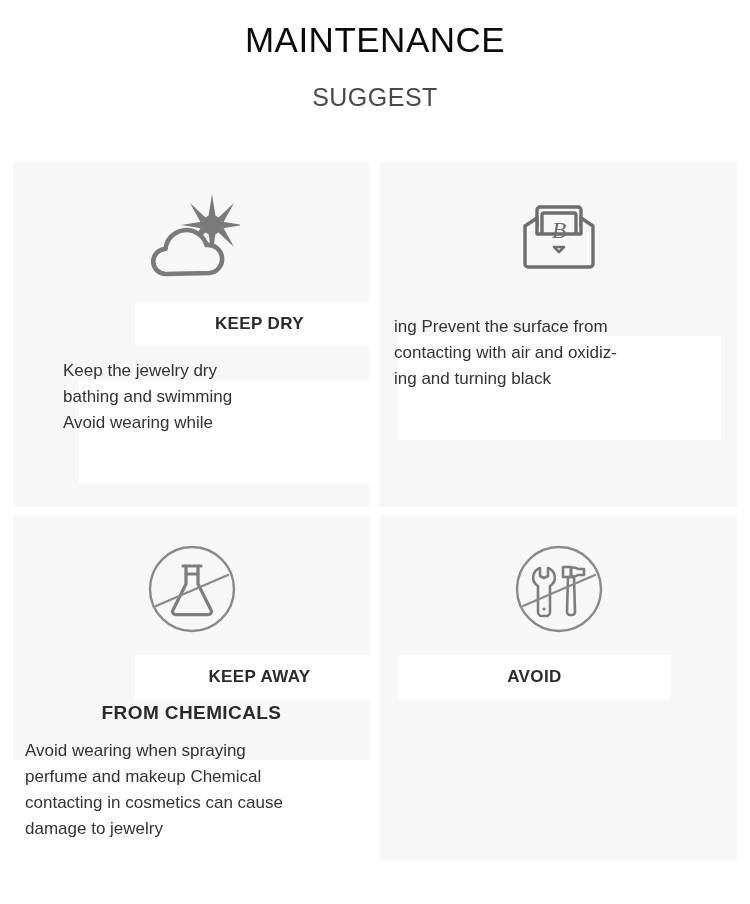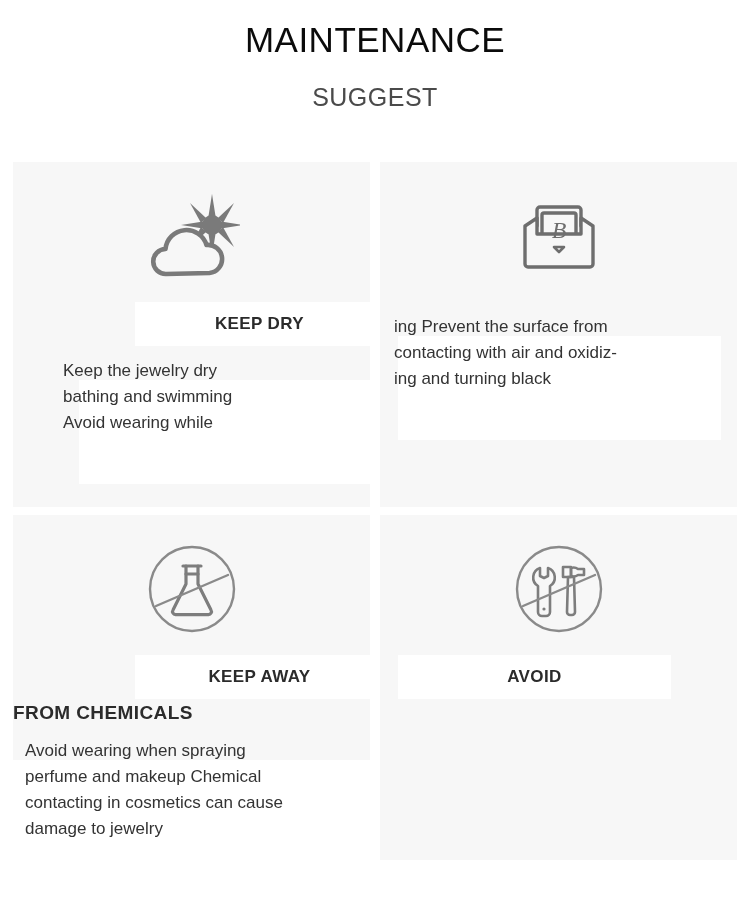--- a/index.html
+++ b/index.html
@@ -88,21 +88,21 @@
   }
   .title-band .title-line {
     font-size: 17px;
     font-weight: 700;
     letter-spacing: 0.4px;
     color: #2b2b2b;
     white-space: nowrap;
   }
   
   .title-line2 {
-    text-align: left;
+    text-align: center;
     font-size: 19px;
     font-weight: 700;
     letter-spacing: 0.4px;
     color: #2b2b2b;
     line-height: 26px;
     padding-top: 1px;
   }
   .title-line2:empty { display: none; }
 
   

